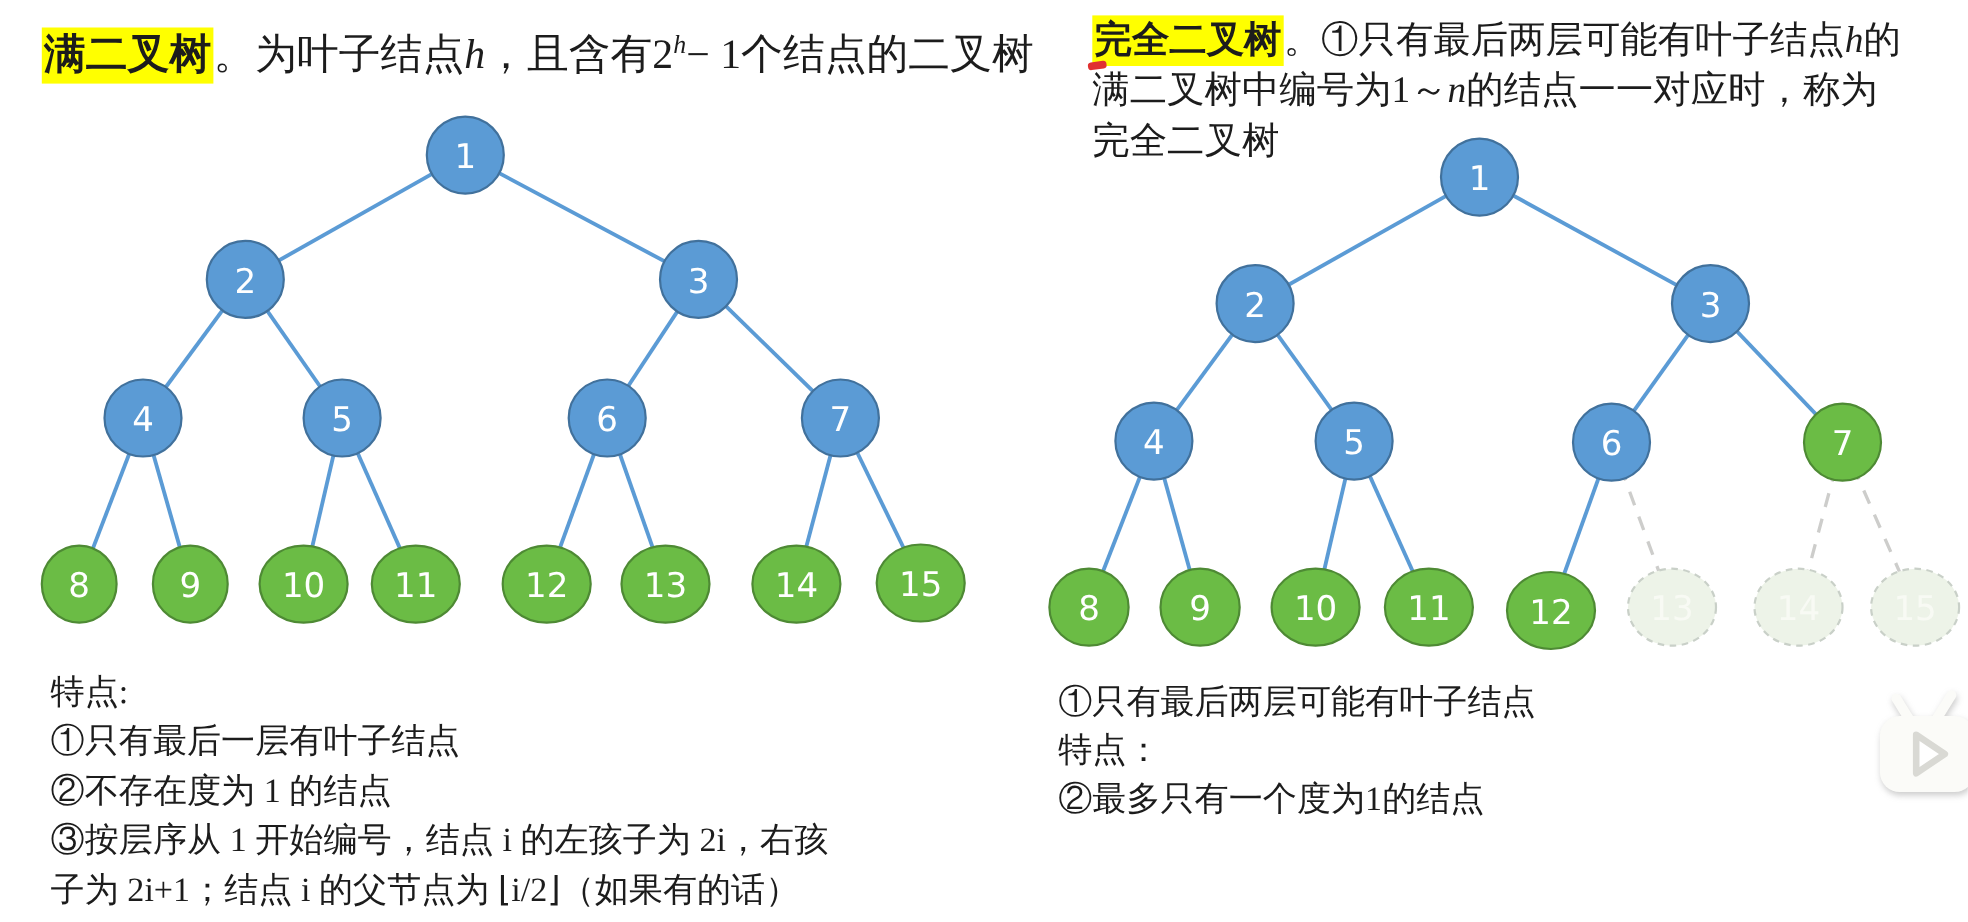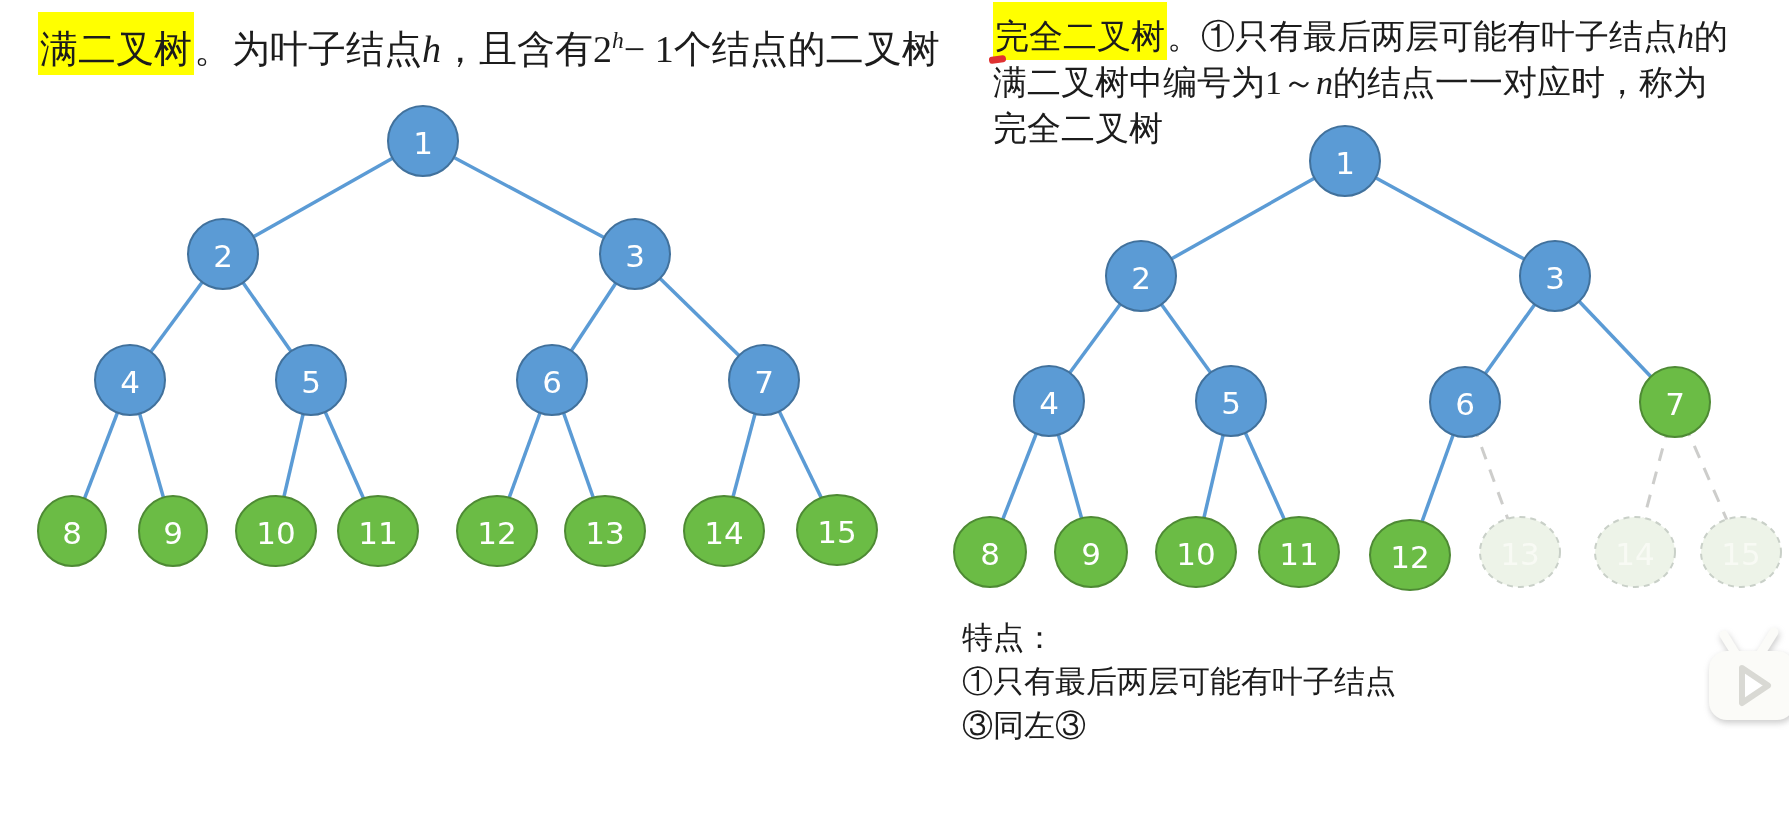--- a/index.html
+++ b/index.html
@@ -2,21 +2,21 @@
 <html style="--highlight: #ffff00; --node_blue: #5b9bd5; --node_blue_border: #41719c; --node_green: #6bbc45; --node_green_border: #4e8a34; --ghost_fill: #edf3e8; --ghost_border: #c9d0c8; --ghost_text: #f8faf4; --edge_blue: #5b9bd5; --edge_dash: #cdcdcb; --play_fill: #fbfbf8; --play_triangle: #d9d9d4; --red_mark: #e03131;"><head>
 <meta charset="utf-8">
 <style>
   html,body{margin:0;padding:0}
   .page{position:relative;width:1789px;height:838px;background:#ffffff;overflow:hidden;
         font-family:"Liberation Serif",serif;color:#1c1c1c}
   
   .title-line{white-space:nowrap}
   .t-left{position:absolute;left:38px;top:24px;font-size:38px}
   .t-right{position:absolute;left:993px;top:14px;font-size:34px;line-height:46px;width:800px}
-  .hl{background:var(--highlight,#ffff00);font-weight:400;padding:16px 2px 5px 2px}
+  .hl{background:var(--highlight,#ffff00);font-weight:700;padding:4px 2px 5px 2px}
   .it{font-style:italic}
   sup{font-size:.62em}
   
   .features{position:absolute;font-size:31px}
   .f-left{left:46px;top:606px;line-height:45px}
   .f-right{left:962px;top:616px;line-height:44px}
   .features div{white-space:nowrap}
   
   .tree-layer{position:absolute;left:0;top:0}
   .edge{stroke:var(--edge_blue,#5b9bd5);stroke-width:3.5;fill:none}
@@ -147,25 +147,32 @@
       <span class="hl">完全二叉树</span><span>。①只有最后两层可能有叶子结点</span><span class="it">h</span><span>的</span>
     </div>
     <div class="title-line">
       <span>满二叉树中编号为1～</span><span class="it">n</span><span>的结点一一对应时，称为</span>
     </div>
     <div class="title-line">完全二叉树</div>
   </div>
 
   <div class="red-mark"></div>
 
+  <div class="features f-left">
+    <div>特点:</div>
+    <div>①只有最后一层有叶子结点</div>
+    <div>②不存在度为 1 的结点</div>
+    <div>③按层序从 1 开始编号，结点 i 的左孩子为 2i，右孩</div>
+    <div>子为 2i+1；结点 i 的父节点为 ⌊i/2⌋（如果有的话）</div>
+  </div>
 
   <div class="features f-right">
+    <div>①只有最后两层可能有叶子结点</div>
     <div>特点：</div>
-    <div>①只有最后两层可能有叶子结点</div>
-    <div>③同左③</div>
+    <div>②最多只有一个度为1的结点</div>
   </div>
 
   <button class="play">
     <svg width="100" height="112" viewBox="0 0 100 112">
       <path class="tv-antenna" d="M34 36 L21 15"></path>
       <path class="tv-antenna" d="M56 36 L71 12"></path>
       <rect class="tv-body" x="6" y="31" width="86" height="69" rx="18"></rect>
       <path class="tv-triangle" d="M39 48 L65 65.5 L39 83 Z"></path>
     </svg>
   </button>

